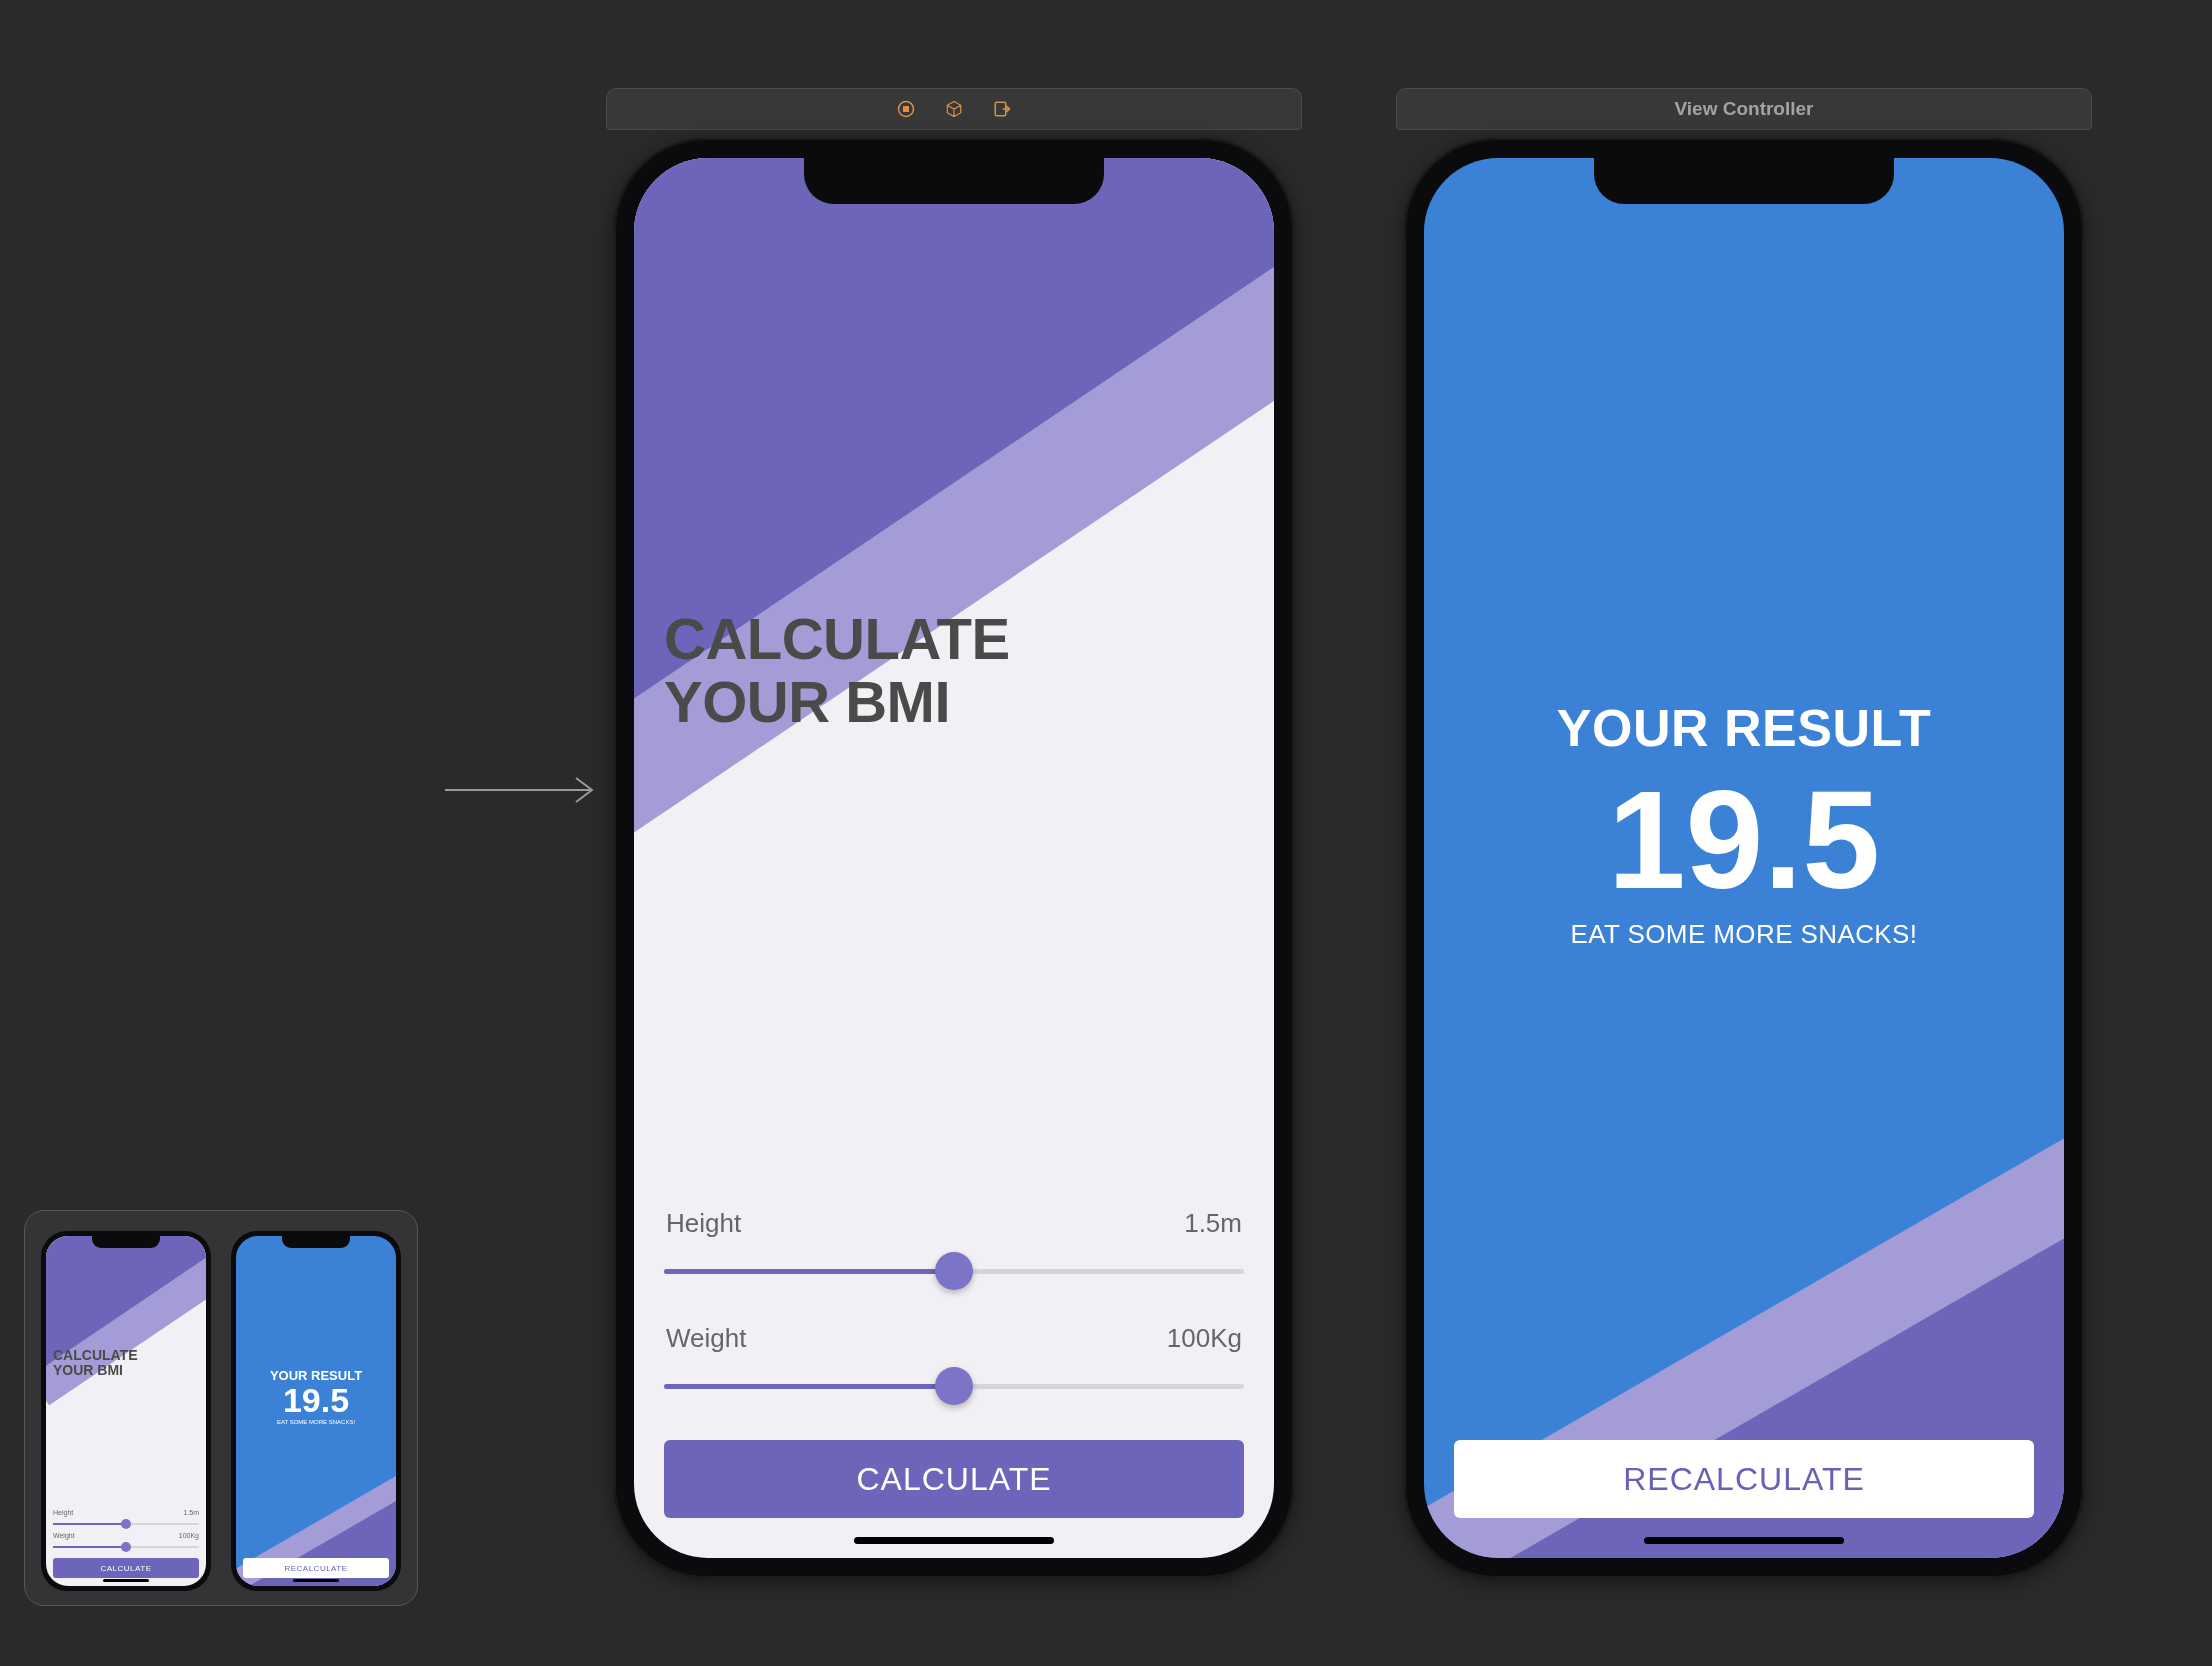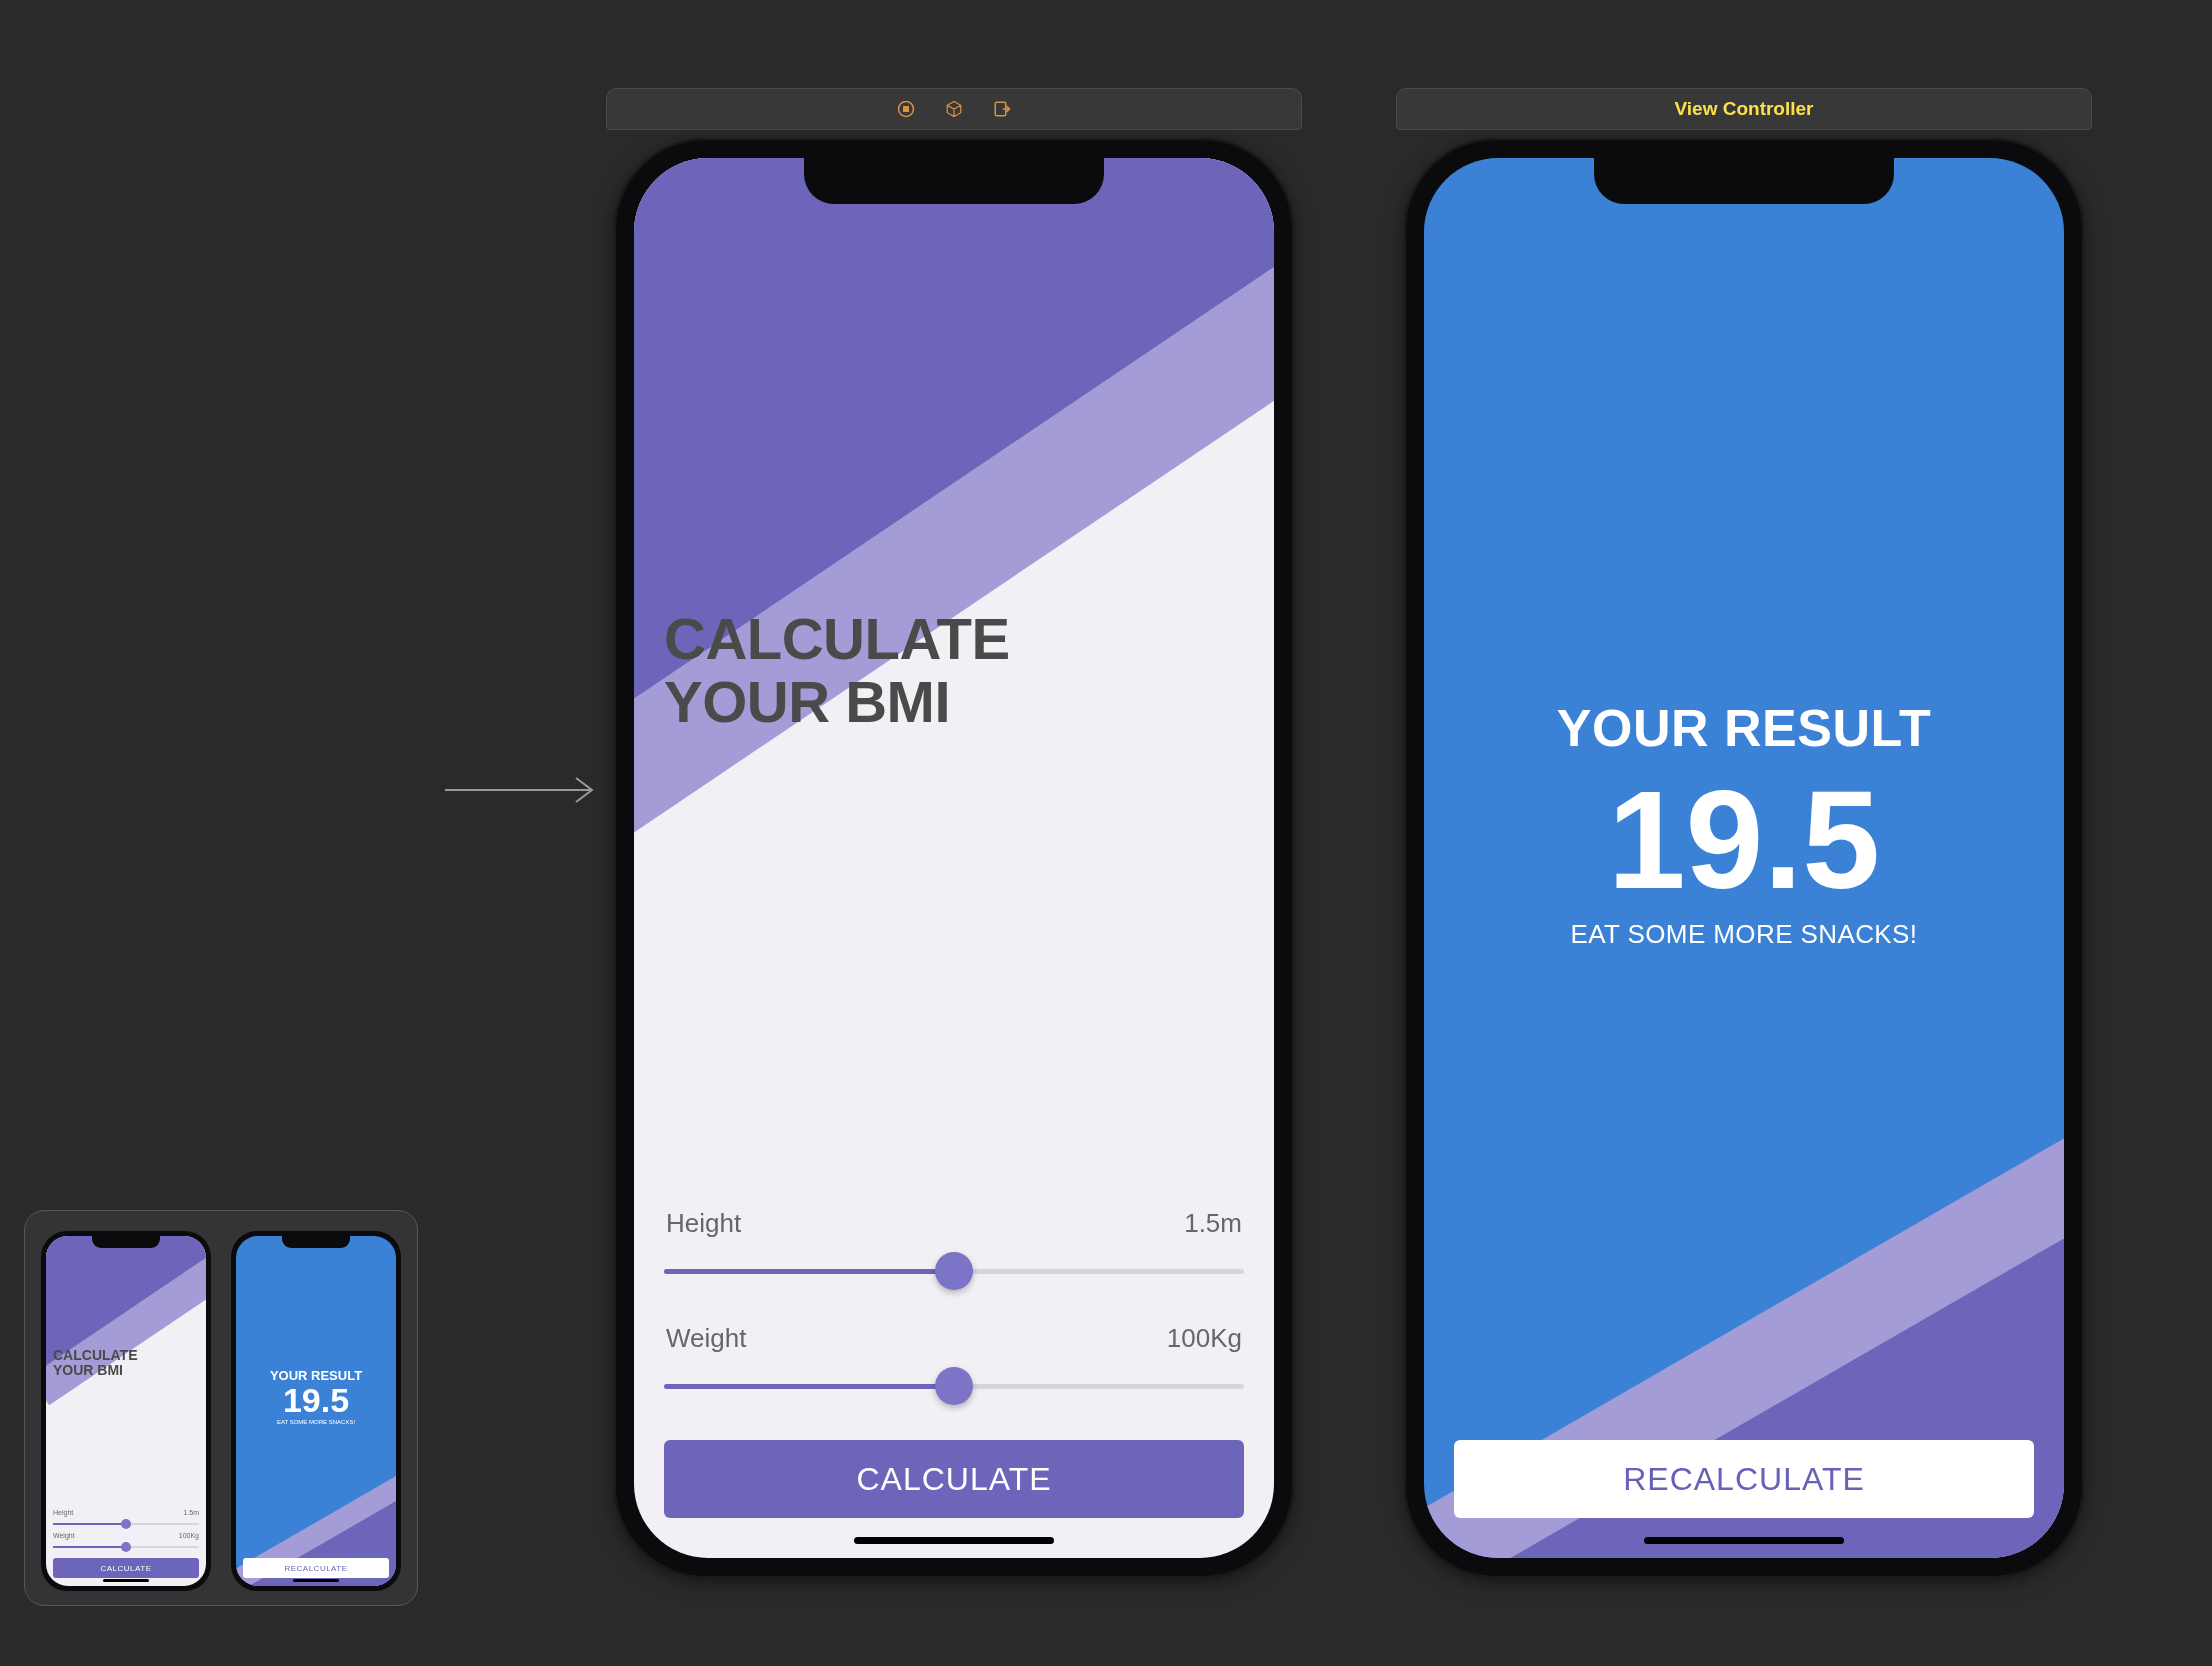--- a/index.html
+++ b/index.html
@@ -39,21 +39,21 @@
   
   .scene-header {
     position: absolute;
     height: 42px;
     background: var(--header-bg);
     border: 1px solid var(--header-border);
     border-radius: 10px 10px 4px 4px;
     display: flex;
     align-items: center;
     justify-content: center;
-    color: #fde047;
+    color: #a3a3a3;
     font-size: 19px;
     font-weight: 600;
   }
   .scene-header.with-icons {
     gap: 26px;
   }
   .scene-header .hicon {
     width: 22px;
     height: 22px;
     display: inline-flex;

